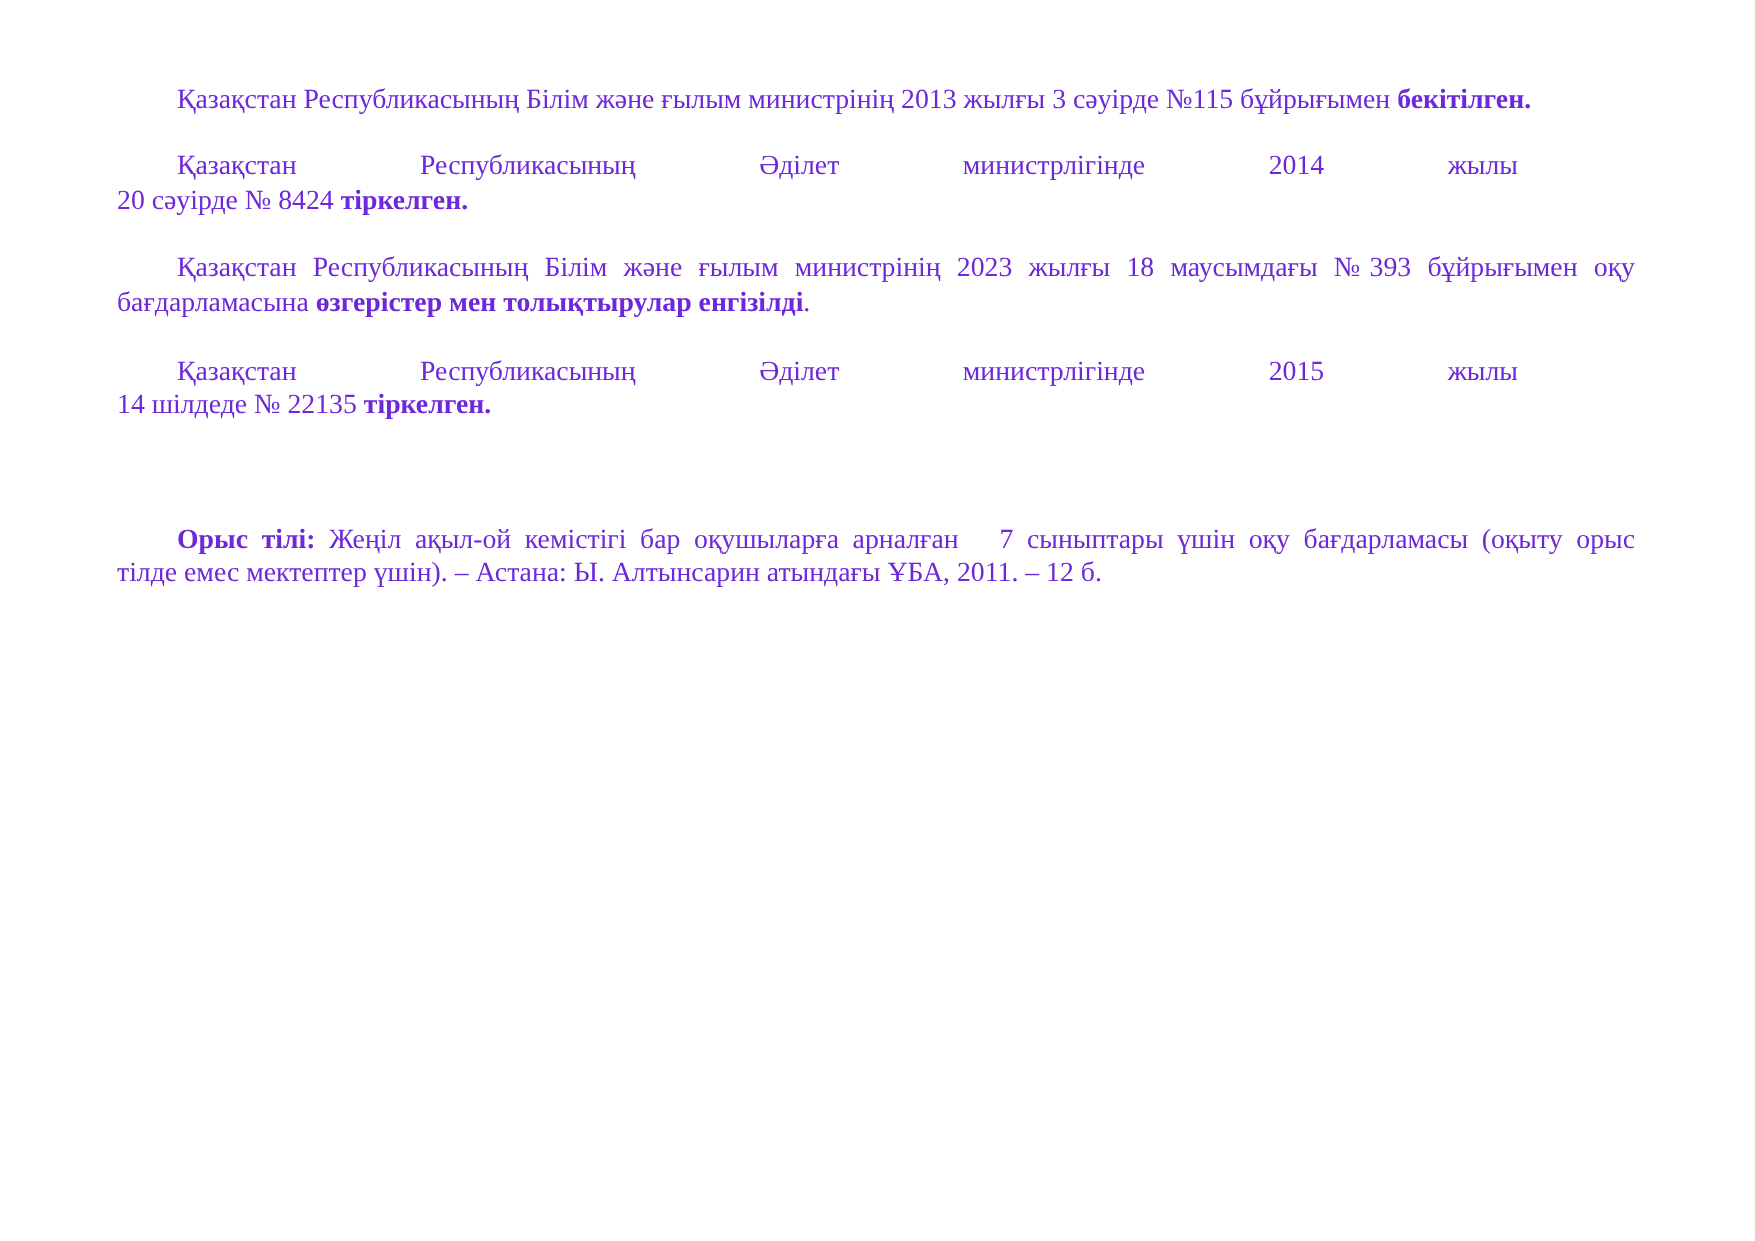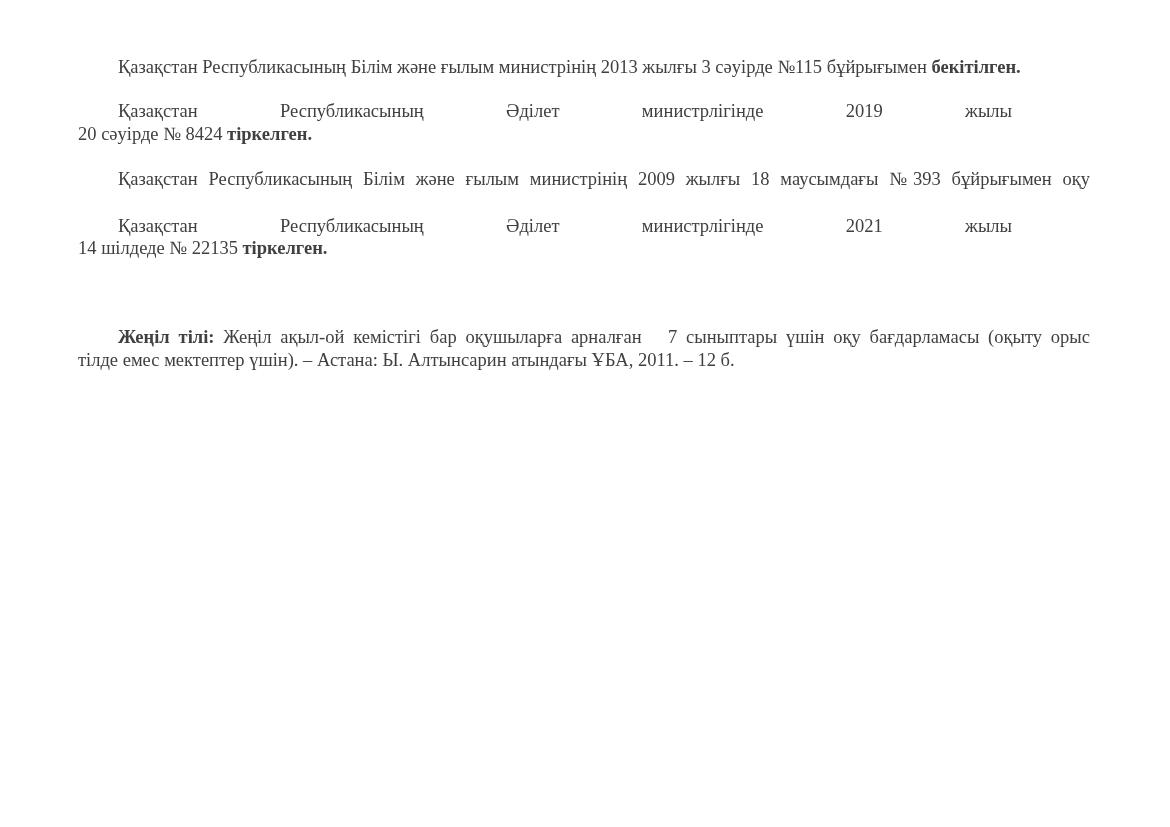--- a/index.html
+++ b/index.html
@@ -35,38 +35,39 @@
   }
   .bold { font-weight: bold; }
   .mt-p2 { margin-top: 22px; }
   .mt-p3 { margin-top: 23px; }
   .mt-p4 { margin-top: 24px; }
   .mt-p5 { margin-top: 67px; }
 </style>
 </head>
 <body style="background: rgb(255, 255, 255);">
 
-<div class="doc" style="color: #404040;">
+<div class="doc" style="color: #6d28d9;">
 
   <div class="para">
     <div class="line indent nowrap"><span>Қазақстан Республикасының Білім және ғылым министрінің 2013 жылғы 3 сәуірде №115 бұйрығымен </span><span class="bold">бекітілген.</span></div>
   </div>
 
   <div class="para mt-p2">
-    <div class="line indent jshort"><span>Қазақстан Республикасының Әділет министрлігінде 2019 жылы</span></div>
+    <div class="line indent jshort"><span>Қазақстан Республикасының Әділет министрлігінде 2014 жылы</span></div>
     <div class="line"><span>20 сәуірде № 8424 </span><span class="bold">тіркелген.</span></div>
   </div>
 
   <div class="para mt-p3">
-    <div class="line indent jfull"><span>Қазақстан Республикасының Білім және ғылым министрінің 2009 жылғы 18 маусымдағы №393 бұйрығымен оқу</span></div>
+    <div class="line indent jfull"><span>Қазақстан Республикасының Білім және ғылым министрінің 2023 жылғы 18 маусымдағы №393 бұйрығымен оқу</span></div>
+    <div class="line"><span>бағдарламасына </span><span class="bold">өзгерістер мен толықтырулар енгізілді</span><span>.</span></div>
   </div>
 
   <div class="para mt-p4">
-    <div class="line indent jshort"><span>Қазақстан Республикасының Әділет министрлігінде 2021 жылы</span></div>
+    <div class="line indent jshort"><span>Қазақстан Республикасының Әділет министрлігінде 2015 жылы</span></div>
     <div class="line"><span>14 шілдеде № 22135 </span><span class="bold">тіркелген.</span></div>
   </div>
 
   <div class="para mt-p5">
-    <div class="line indent jfull"><span class="bold">Жеңіл тілі:</span><span> Жеңіл ақыл-ой кемістігі бар оқушыларға арналған &nbsp; 7 сыныптары үшін оқу бағдарламасы (оқыту орыс</span></div>
+    <div class="line indent jfull"><span class="bold">Орыс тілі:</span><span> Жеңіл ақыл-ой кемістігі бар оқушыларға арналған &nbsp; 7 сыныптары үшін оқу бағдарламасы (оқыту орыс</span></div>
     <div class="line"><span>тілде емес мектептер үшін). – Астана: Ы. Алтынсарин атындағы ҰБА, 2011. – 12 б.</span></div>
   </div>
 
 </div>
 
 </body></html>

